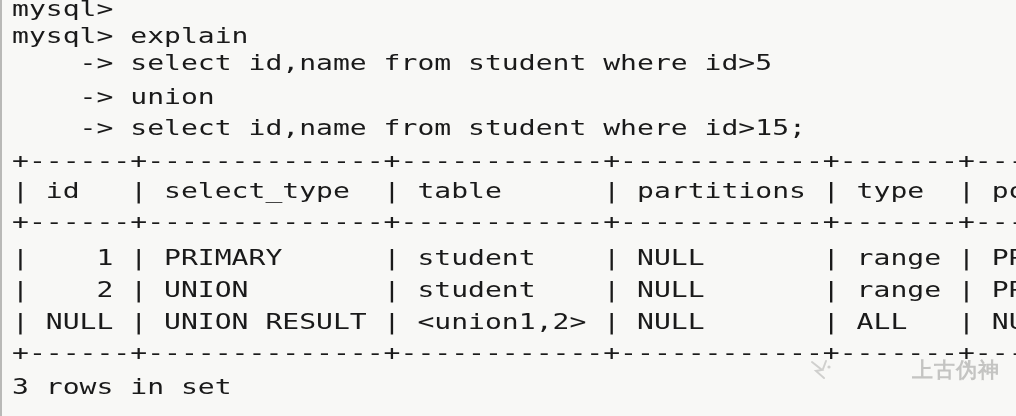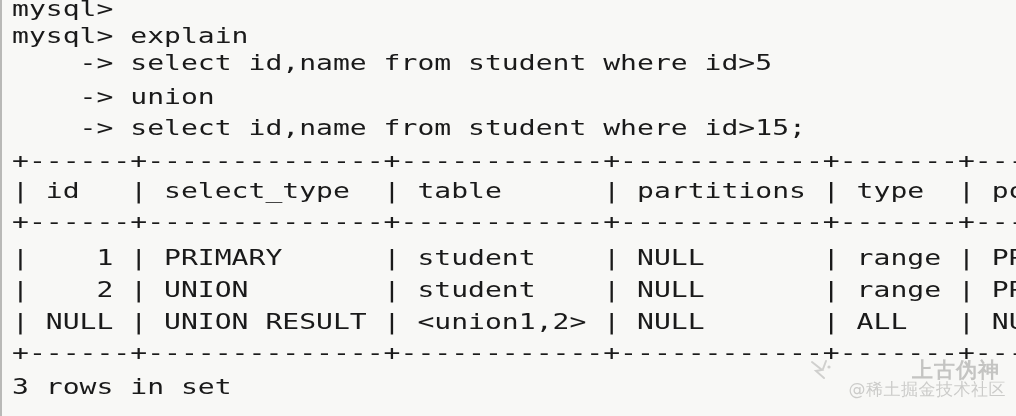--- a/index.html
+++ b/index.html
@@ -92,16 +92,15 @@
   <div class="line" style="top:338px;">+------+--------------+------------+------------+-------+------</div>
   <div class="line" style="top:372px;">3 rows in set</div>
 
   <div id="watermark">
     <svg id="wm-logo" viewBox="0 0 34 26">
       <path d="M2 4 L12 12 L6 13 L14 20" stroke="currentColor" stroke-width="2" fill="none" stroke-linecap="round"></path>
       <path d="M16 3 L13 11" stroke="currentColor" stroke-width="2" fill="none" stroke-linecap="round"></path>
       <circle cx="19" cy="9" r="1.6" fill="currentColor"></circle>
     </svg>
     <div id="wm-main">上古伪神</div>
-    <div id="wm-sub">@稀土掘金技术社区</div>
   </div>
 
 </div>
 
 </body></html>

